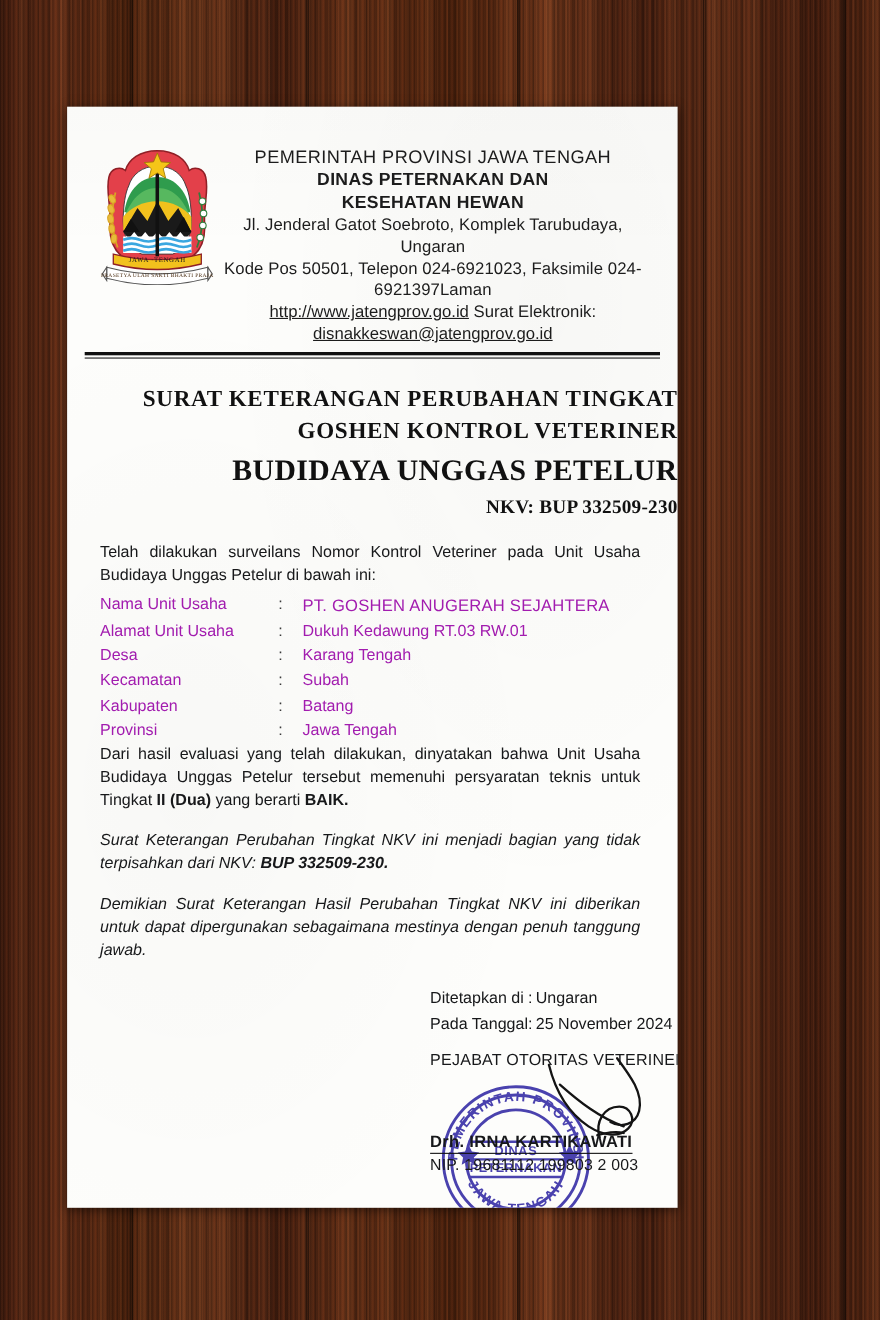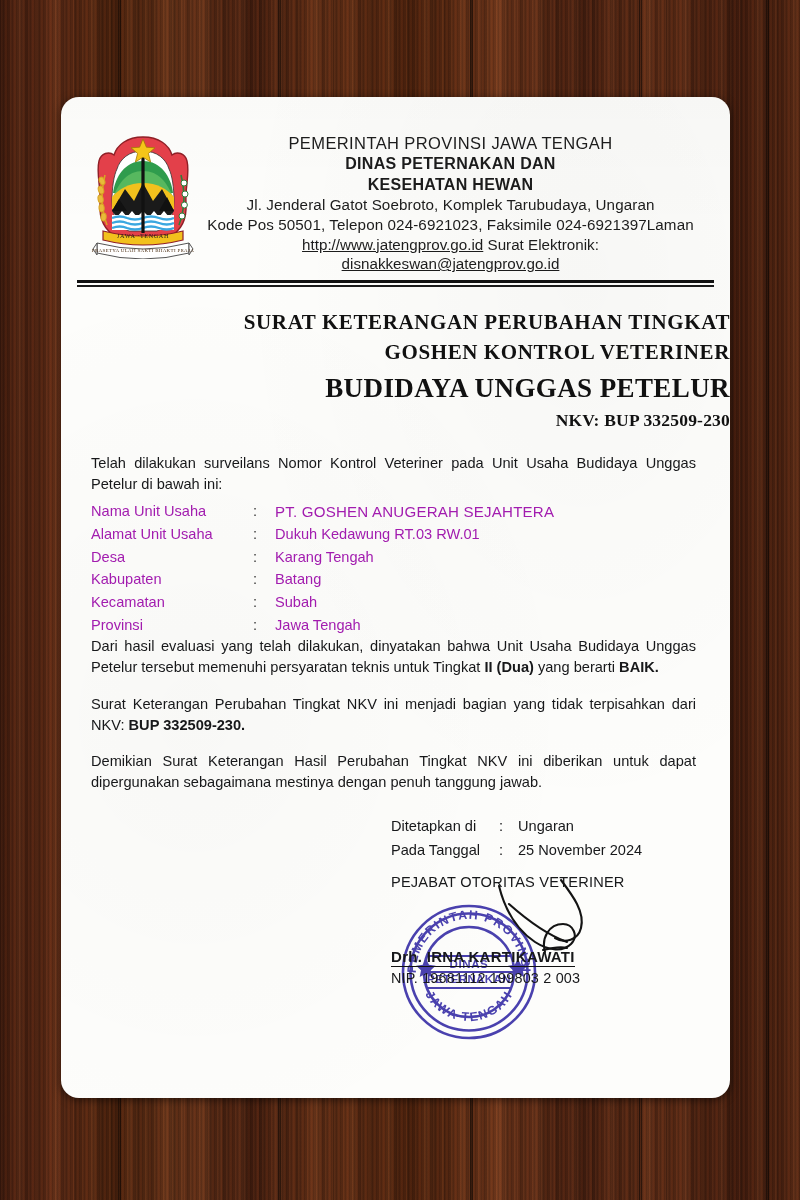--- a/index.html
+++ b/index.html
@@ -43,26 +43,25 @@
     height: 1200px;
     background: linear-gradient(90deg, rgba(0,0,0,0.65), rgba(0,0,0,0.25), rgba(0,0,0,0.65));
     pointer-events: none;
   }
 
   
   #paper {
     position: absolute;
     left: 61px;
     top: 97px;
-    width: 669px;
+    width: 555px;
     height: 1001px;
     background: #fdfdfb;
     box-shadow: 0 2px 9px rgba(0,0,0,0.55);
     overflow: hidden;
-    border-radius: 18px;
   }
   
   #paper::after {
     content: "";
     position: absolute;
     inset: 0;
     pointer-events: none;
     background:
       radial-gradient(ellipse at 78% 18%, rgba(0,0,0,0.022), rgba(0,0,0,0) 48%),
       radial-gradient(ellipse at 20% 62%, rgba(0,0,0,0.018), rgba(0,0,0,0) 52%),
@@ -168,21 +167,21 @@
     margin: 20px 34px 0 30px;
     color: #17181a;
     font-size: 14.6px;
     line-height: 1.45;
   }
   p.para {
     margin: 0 0 0 0;
     text-align: justify;
     text-justify: inter-word;
   }
-  p.para + p.para { margin-top: 15px; }
+  p.para + p.para { margin-top: 15px; font-style: italic; }
   .spacer-para { margin-top: 15px; }
 
   
   #details {
     margin-top: 5px;
     border-collapse: collapse;
   }
   #details td {
     padding: 0;
     font-size: 14.6px;
@@ -381,28 +380,28 @@
               <td class="k">Alamat Unit Usaha</td>
               <td class="sep">:</td>
               <td class="v">Dukuh Kedawung RT.03 RW.01</td>
             </tr>
             <tr>
               <td class="k">Desa</td>
               <td class="sep">:</td>
               <td class="v">Karang Tengah</td>
             </tr>
             <tr>
+              <td class="k">Kecamatan</td>
+              <td class="sep">:</td>
+              <td class="v">Subah</td>
+            </tr>
+            <tr>
               <td class="k">Kabupaten</td>
               <td class="sep">:</td>
               <td class="v">Batang</td>
-            </tr>
-            <tr>
-              <td class="k">Kecamatan</td>
-              <td class="sep">:</td>
-              <td class="v">Subah</td>
             </tr>
             <tr>
               <td class="k">Provinsi</td>
               <td class="sep">:</td>
               <td class="v">Jawa Tengah</td>
             </tr>
           </tbody>
         </table>
 
         <p class="para spacer-para"><span>Dari hasil evaluasi yang telah dilakukan, dinyatakan bahwa Unit Usaha Budidaya Unggas Petelur tersebut memenuhi persyaratan teknis untuk Tingkat </span><b>II (Dua)</b><span> yang berarti </span><b>BAIK.</b></p>

